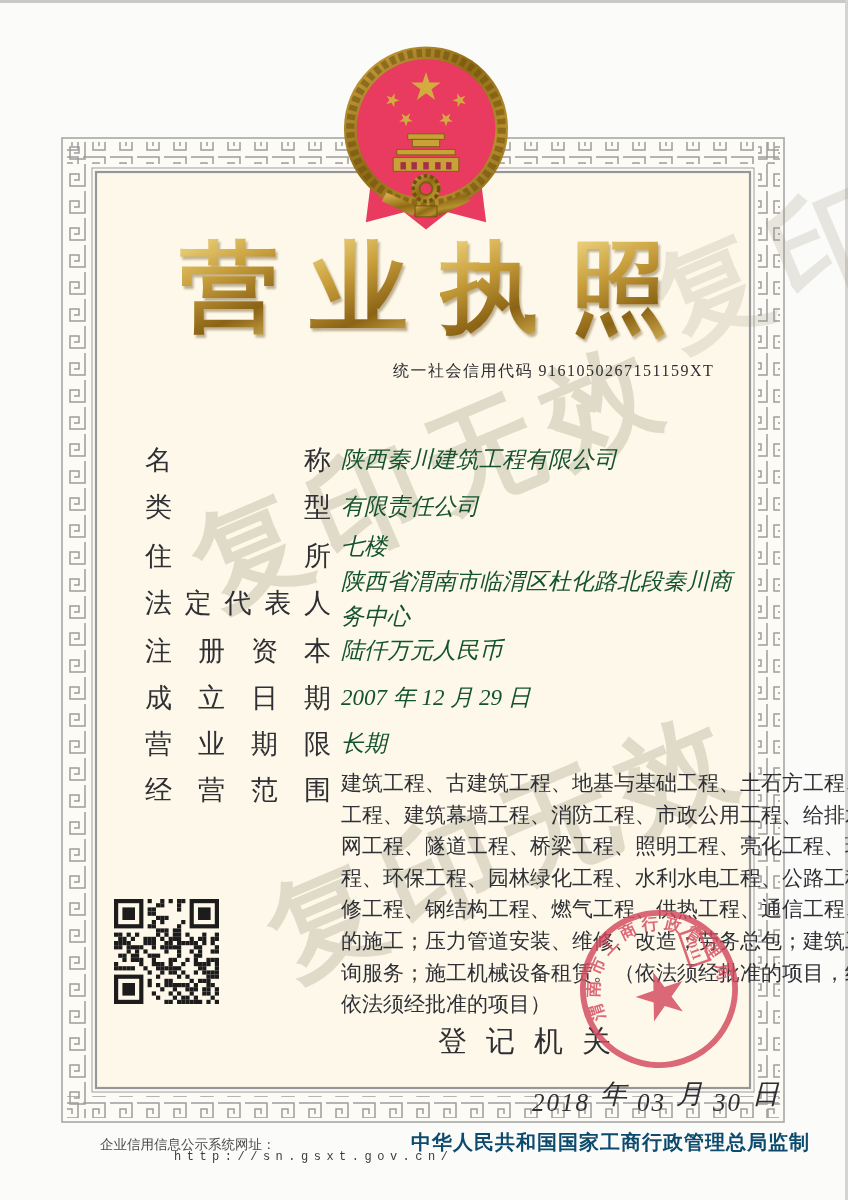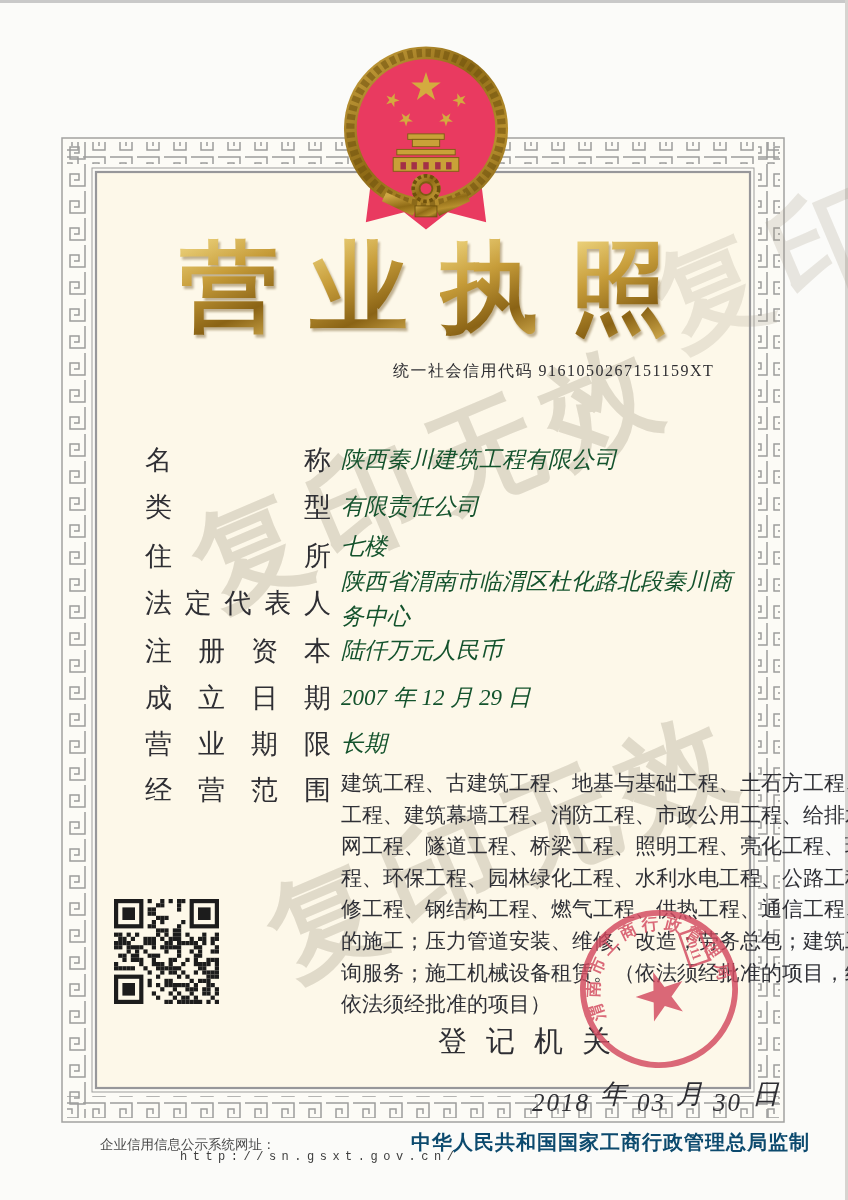--- a/index.html
+++ b/index.html
@@ -71,21 +71,21 @@
 
   
   .qr{position:absolute;left:114px;top:899px;width:105px;height:105px;}
 
   
   .seal{position:absolute;left:568px;top:898px;width:182px;height:182px;transform:rotate(-19deg);}
 
   
   .footer-left{position:absolute;left:100px;top:1136px;font-size:13.5px;color:#4a4a4a;text-align:center;}
   .footer-url{
-    position:absolute;left:180px;top:1150px;font-size:12px;color:#3d3d3d;
+    position:absolute;left:174px;top:1150px;font-size:12px;color:#3d3d3d;
     letter-spacing:5.5px;font-family:"Liberation Mono","DejaVu Sans Mono",monospace;
   }
   .footer-right{
     position:absolute;right:38px;top:1129px;font-size:20px;color:#0c4a6e;
     font-weight:600;letter-spacing:1px;
   }
 </style>
 </head>
 <body>
 

